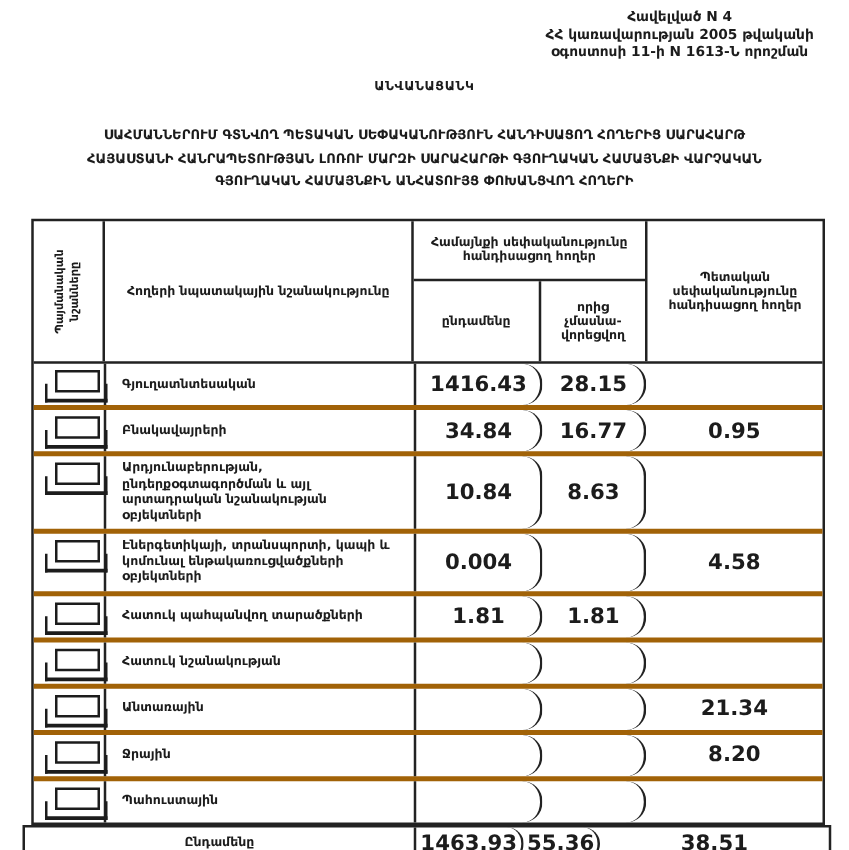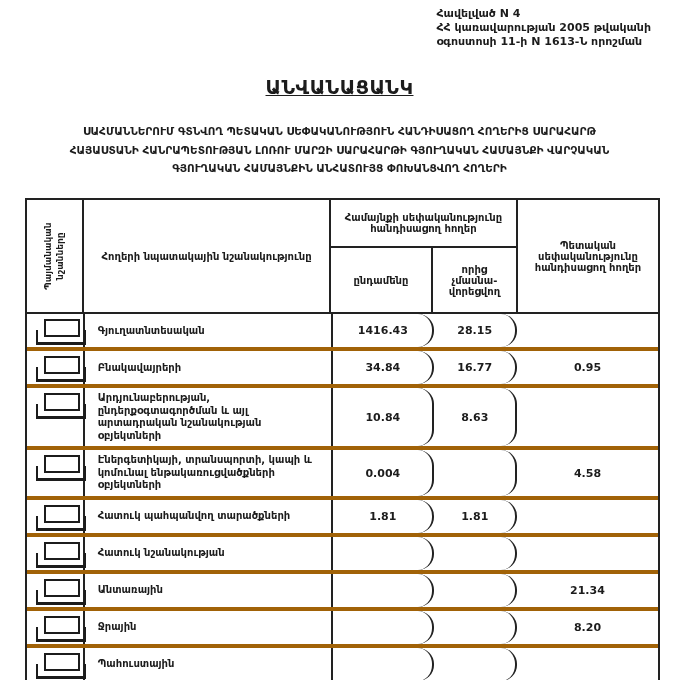--- a/index.html
+++ b/index.html
@@ -3,22 +3,22 @@
 <meta charset="utf-8">
 <style>
   html,body{margin:0;padding:0;background:#fff;}
   body{
     width:679px;height:680px;overflow:hidden;position:relative;
     font-family:"DejaVu Sans","Liberation Sans",sans-serif;
     color:#1c1c1c;font-weight:700;
     -webkit-font-smoothing:antialiased;
   }
   .appendix{display:flex;justify-content:flex-end;padding:7px 28px 0 0;}
-  .appendix-inner{text-align:left;font-size:11px;line-height:1.25;margin-left:40px;}
-  .doc-title{text-align:center;font-size:19px;letter-spacing:.5px;margin-top:28px;text-decoration:underline;}
+  .appendix-inner{text-align:center;font-size:11px;line-height:1.25;margin-left:40px;}
+  .doc-title{text-align:center;font-size:10px;letter-spacing:.5px;margin-top:16px;}
   .subtitle{margin-top:24px;text-align:center;font-size:10.5px;line-height:1.75;}
   .subtitle div{white-space:nowrap;}
 
   
   .tbl{
     position:relative;margin:21px 0 0 25px;width:635px;
     border:2.5px solid #222;box-sizing:border-box;
     font-size:10px;
   }
   .hrow{display:flex;height:112px;border-bottom:2.5px solid #222;}
@@ -33,21 +33,21 @@
   .group-top{height:48px;border-bottom:2.5px solid #222;display:flex;align-items:center;justify-content:center;text-align:center;padding:0 6px;box-sizing:border-box;}
   .group-bottom{flex:1;display:flex;}
   .rot{
     writing-mode:vertical-rl;transform:rotate(180deg);
     font-size:9px;line-height:1.35;height:86px;text-align:center;
   }
   .pre{white-space:pre-line;}
   .drow{display:flex;min-height:33px;border-bottom:4px solid #a16207;align-items:stretch;}
   .drow:last-of-type{border-bottom:none;}
   .name-cell{justify-content:flex-start;text-align:left;padding:4px 4px 4px 13px;line-height:1.25;}
-  .num{font-size:11px;border-radius:16px;}
+  .num{font-size:17px;border-radius:16px;}
   .sym-wrap{padding-top:5px;justify-content:flex-start;align-items:flex-start;padding-left:9px;}
   .sym{position:relative;width:46px;height:26px;}
   .sym-box{position:absolute;left:8px;top:0;width:32px;height:14px;border:2.5px solid #1c1c1c;background:#fff;}
   .sym-tray{position:absolute;left:0;top:11px;width:46px;height:12px;
     border-left:2.5px solid #1c1c1c;border-bottom:3px solid #1c1c1c;border-right:2.5px solid #1c1c1c;}
   
   .total-row{
     display:flex;margin:0 0 0 18px;width:647px;height:30px;
     border:2.5px solid #222;box-sizing:border-box;font-size:10px;
   }

